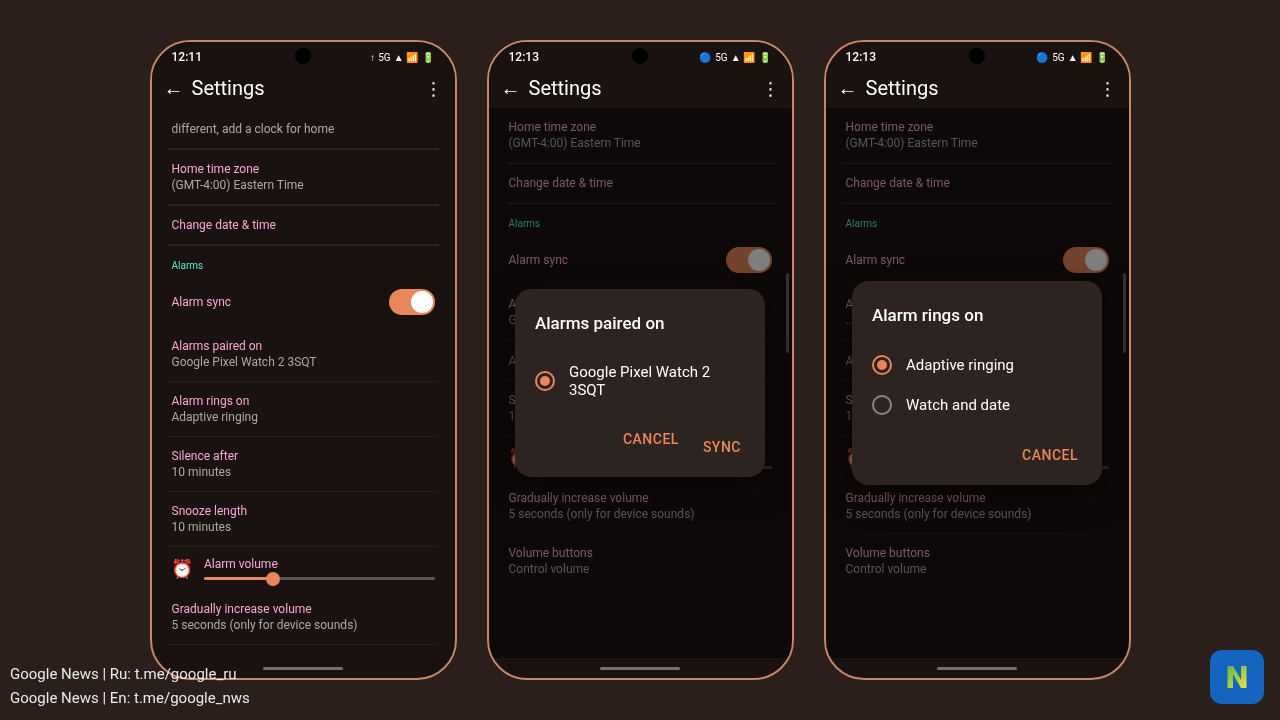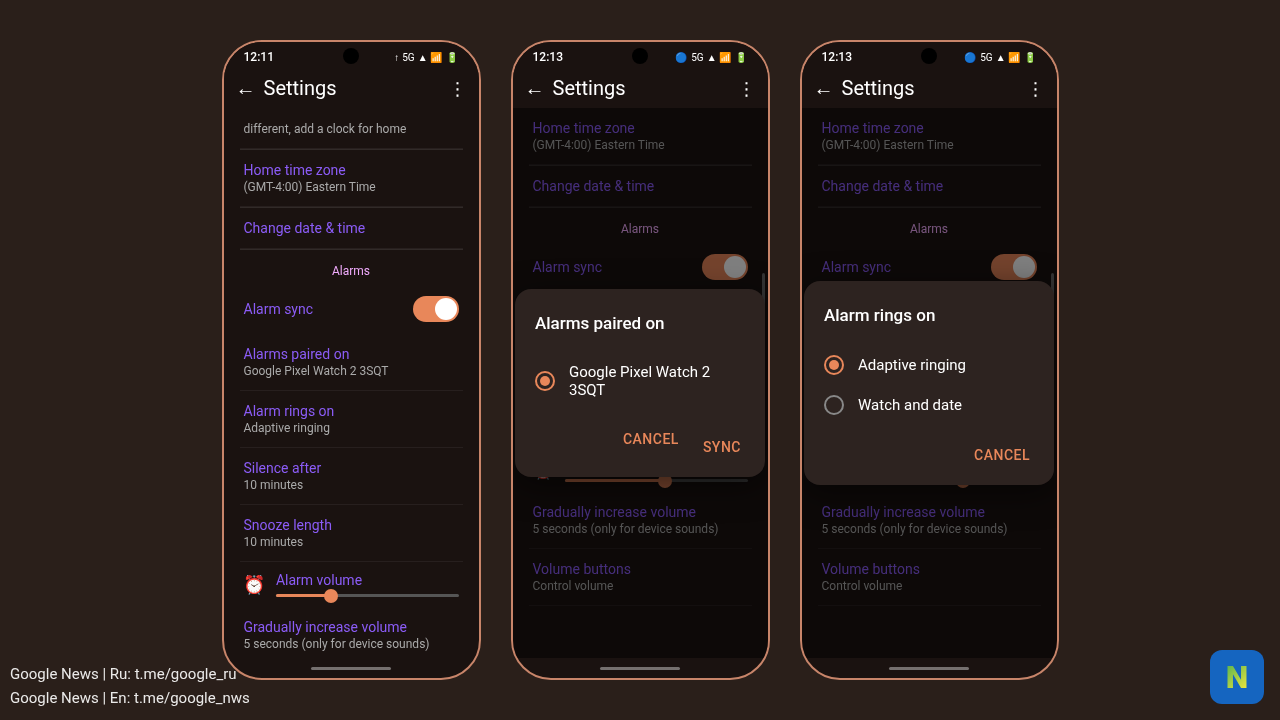--- a/index.html
+++ b/index.html
@@ -11,21 +11,21 @@
       align-items: center;
       justify-content: center;
       gap: 30px;
       font-family: 'Roboto', Arial, sans-serif;
       overflow: hidden;
       position: relative;
     }
 
     
     .phone {
-      width: 259px;
+      width: 307px;
       height: 640px;
       background: #1a1210;
       border-radius: 40px;
       border: 2px solid #c8856a;
       overflow: hidden;
       position: relative;
       display: flex;
       flex-direction: column;
     }
 
@@ -108,34 +108,33 @@
       border-bottom: 1px solid rgba(255,255,255,0.06);
     }
     .settings-item-row {
       display: flex;
       align-items: center;
       justify-content: space-between;
       padding: 12px 4px;
       gap: 17px;
     }
     .settings-label {
-      color: #8b5cf6;
-      font-size: 14px;
+      color: #f9a8d4;
+      font-size: 12px;
       font-weight: 400;
     }
     .settings-sublabel {
       color: #aaa;
       font-size: 12px;
       margin-top: 2px;
     }
     .section-header {
-      color: #f0abfc;
-      font-size: 12px;
+      color: #5eead4;
+      font-size: 10px;
       padding: 14px 4px 6px;
-      text-align: center;
     }
     .divider {
       height: 1px;
       background: rgba(255,255,255,0.1);
       margin: 0 0;
     }
 
     
     .toggle {
       width: 46px;

